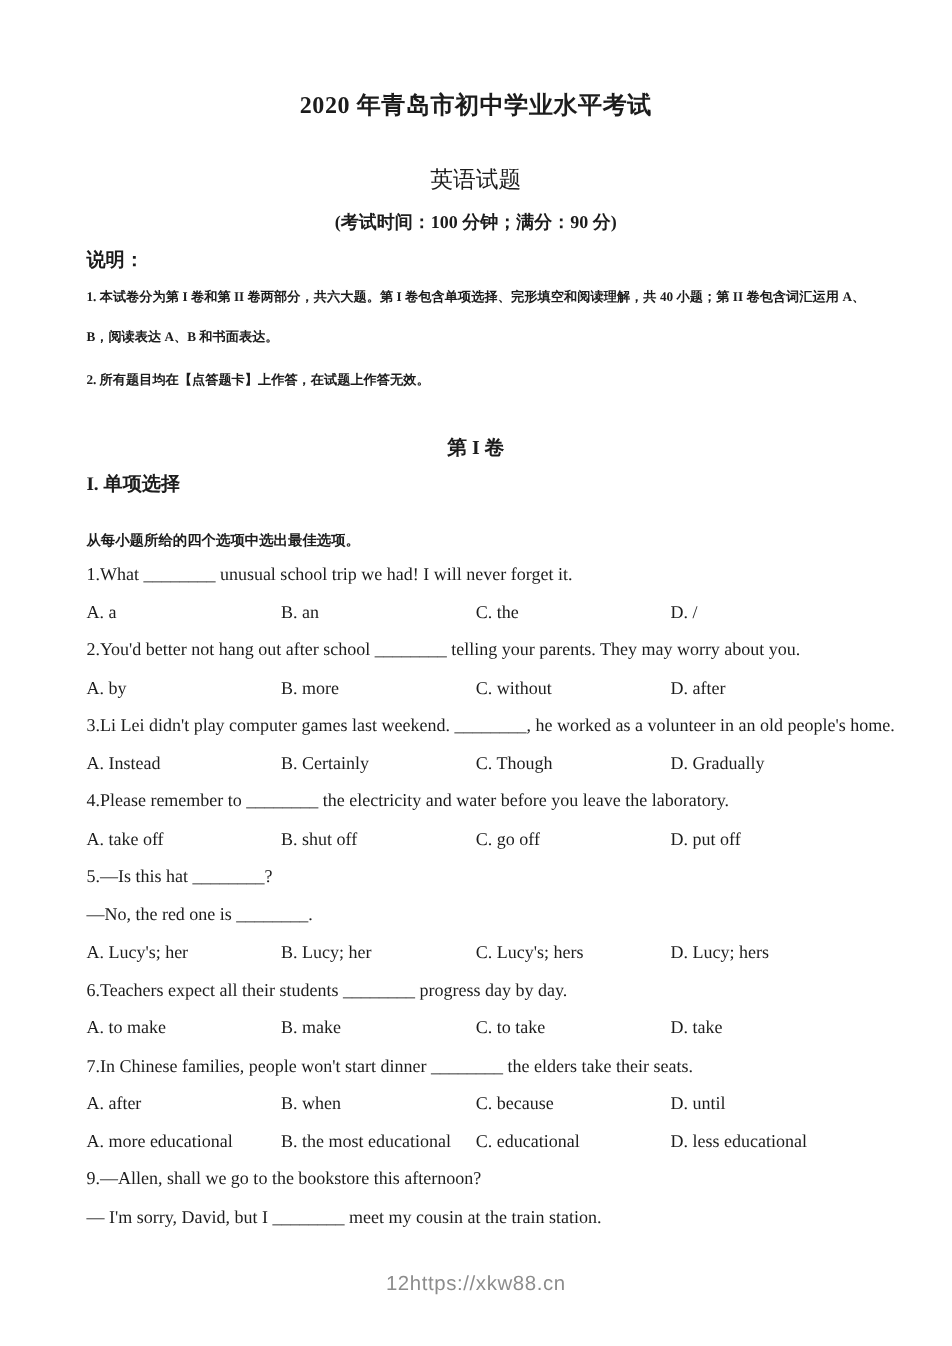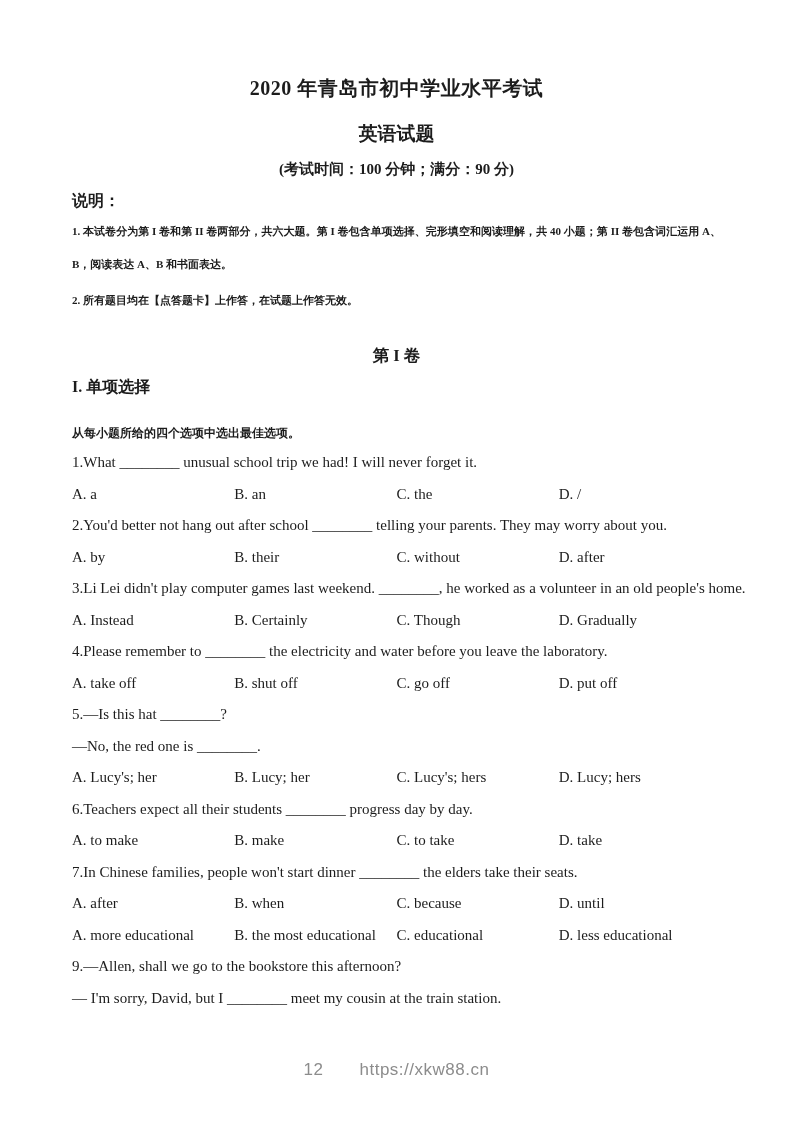--- a/index.html
+++ b/index.html
@@ -7,21 +7,21 @@
     width:793px;height:1122px;background:#ffffff;position:relative;
     font-family:"Liberation Serif","DejaVu Serif",serif;color:#1c1c1c;
     overflow:hidden;
   }
   .page{width:649px;margin:0 auto;padding-top:64px;}
   .doc-title{
     text-align:center;font-weight:bold;font-size:20px;line-height:24px;margin:12px;
     letter-spacing:0.5px;
   }
   .doc-subtitle{
-    text-align:center;font-weight:bold;font-size:19px;line-height:24px;margin:22px 0 0 0;
+    text-align:center;font-weight:normal;font-size:19px;line-height:24px;margin:39px 0 0 0;
   }
   .doc-meta{
     text-align:center;font-weight:bold;font-size:15px;line-height:20px;margin:13px 0 0 0;
   }
   .notes{margin-top:11px;}
   .notes-label{font-weight:bold;font-size:16px;line-height:22px;margin:0;}
   .note{
     font-weight:bold;font-size:11px;line-height:33px;margin:3px 0 0 0;
     text-align:justify;
   }
@@ -36,21 +36,21 @@
     display:grid;grid-template-columns:repeat(4,1fr);
     font-size:15px;line-height:31.5px;
   }
   .opt{white-space:nowrap;}
   .it{font-style:italic;}
   .footer{
     position:absolute;left:0;right:0;top:1060px;text-align:center;
     font-family:"Liberation Sans","DejaVu Sans",sans-serif;
     font-size:17px;color:#8c8c8c;letter-spacing:0.5px;
   }
-  .footer span{margin:0 18px;}
+  .footer span{margin:0 0;}
 </style>
 </head>
 <body>
 
 <div class="page">
 
   <p class="doc-title">2020 年青岛市初中学业水平考试</p>
   <p class="doc-subtitle">英语试题</p>
   <p class="doc-meta">(考试时间：100 分钟；满分：90 分)</p>
 
@@ -73,21 +73,21 @@
         <span class="opt">B. an</span>
         <span class="opt">C. the</span>
         <span class="opt">D. /</span>
       </div>
     </div>
 
     <div>
       <p class="q">2.You'd better not hang out after school ________ telling your parents. They may worry about you.</p>
       <div class="opts">
         <span class="opt">A. by</span>
-        <span class="opt">B. their</span>
+        <span class="opt">B. more</span>
         <span class="opt">C. without</span>
         <span class="opt">D. after</span>
       </div>
     </div>
 
     <div>
       <p class="q">3.Li Lei didn't play computer games last weekend. ________, he worked as a volunteer in an old people's home.</p>
       <div class="opts">
         <span class="opt">A. Instead</span>
         <span class="opt">B. Certainly</span>

